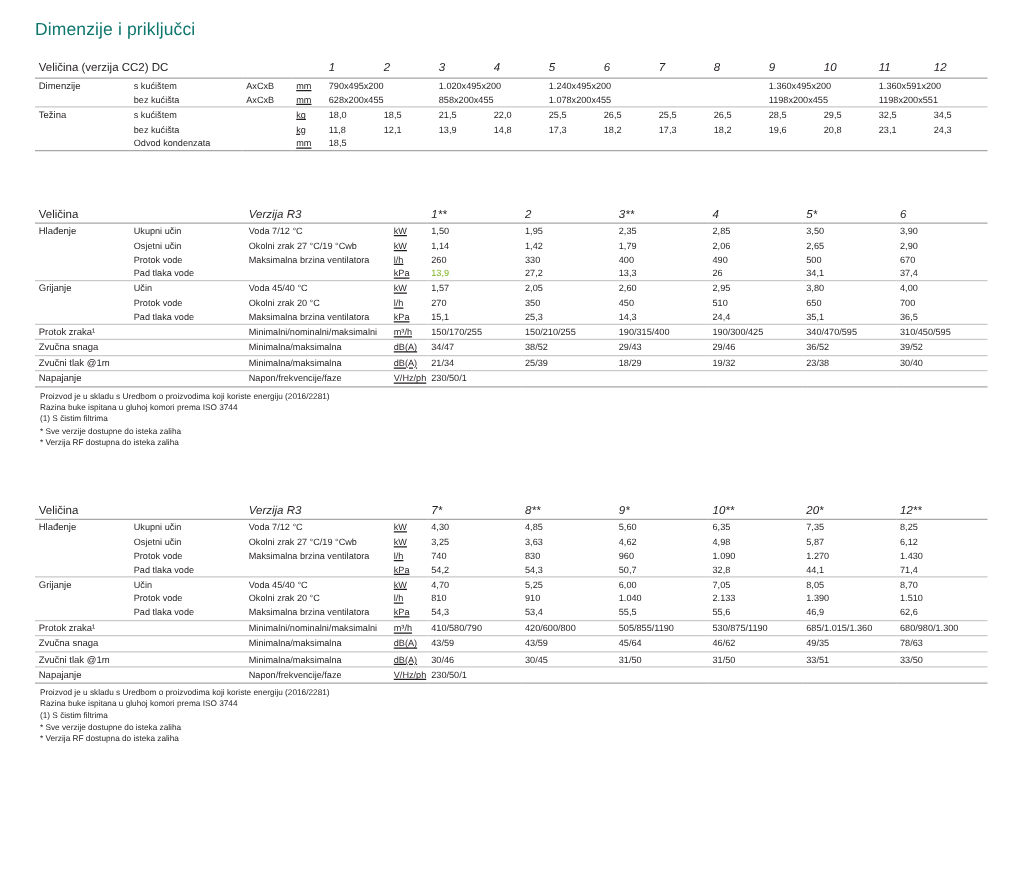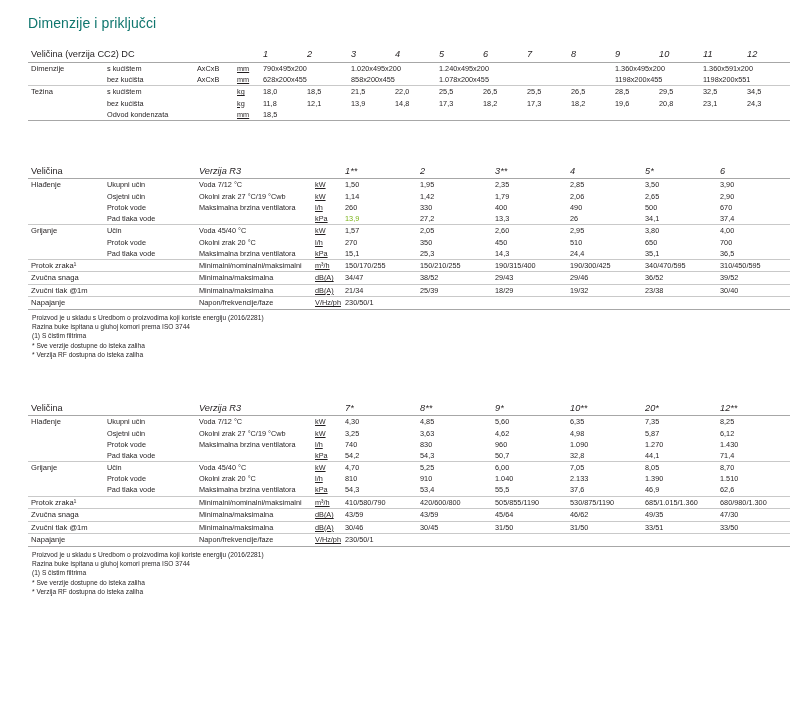--- a/index.html
+++ b/index.html
@@ -450,21 +450,21 @@
             <td class="c">1.510</td>
           </tr>
           <tr class="">
             <td class="lbl-group"></td>
             <td>Pad tlaka vode</td>
             <td>Maksimalna brzina ventilatora</td>
             <td class="unit">kPa</td>
             <td class="c">54,3</td>
             <td class="c">53,4</td>
             <td class="c">55,5</td>
-            <td class="c">37,6</td>
+            <td class="c">55,6</td>
             <td class="c">46,9</td>
             <td class="c">62,6</td>
           </tr>
           <tr class="sep">
             <td class="lbl-group">Protok zraka¹</td>
             <td></td>
             <td>Minimalni/nominalni/maksimalni</td>
             <td class="unit">m³/h</td>
             <td class="c">410/580/790</td>
             <td class="c">420/600/800</td>
@@ -476,21 +476,21 @@
           <tr class="sep">
             <td class="lbl-group">Zvučna snaga</td>
             <td></td>
             <td>Minimalna/maksimalna</td>
             <td class="unit">dB(A)</td>
             <td class="c">43/59</td>
             <td class="c">43/59</td>
             <td class="c">45/64</td>
             <td class="c">46/62</td>
             <td class="c">49/35</td>
-            <td class="c">47/30</td>
+            <td class="c">78/63</td>
           </tr>
           <tr class="sep">
             <td class="lbl-group">Zvučni tlak @1m</td>
             <td></td>
             <td>Minimalna/maksimalna</td>
             <td class="unit">dB(A)</td>
             <td class="c">30/46</td>
             <td class="c">30/45</td>
             <td class="c">31/50</td>
             <td class="c">31/50</td>

